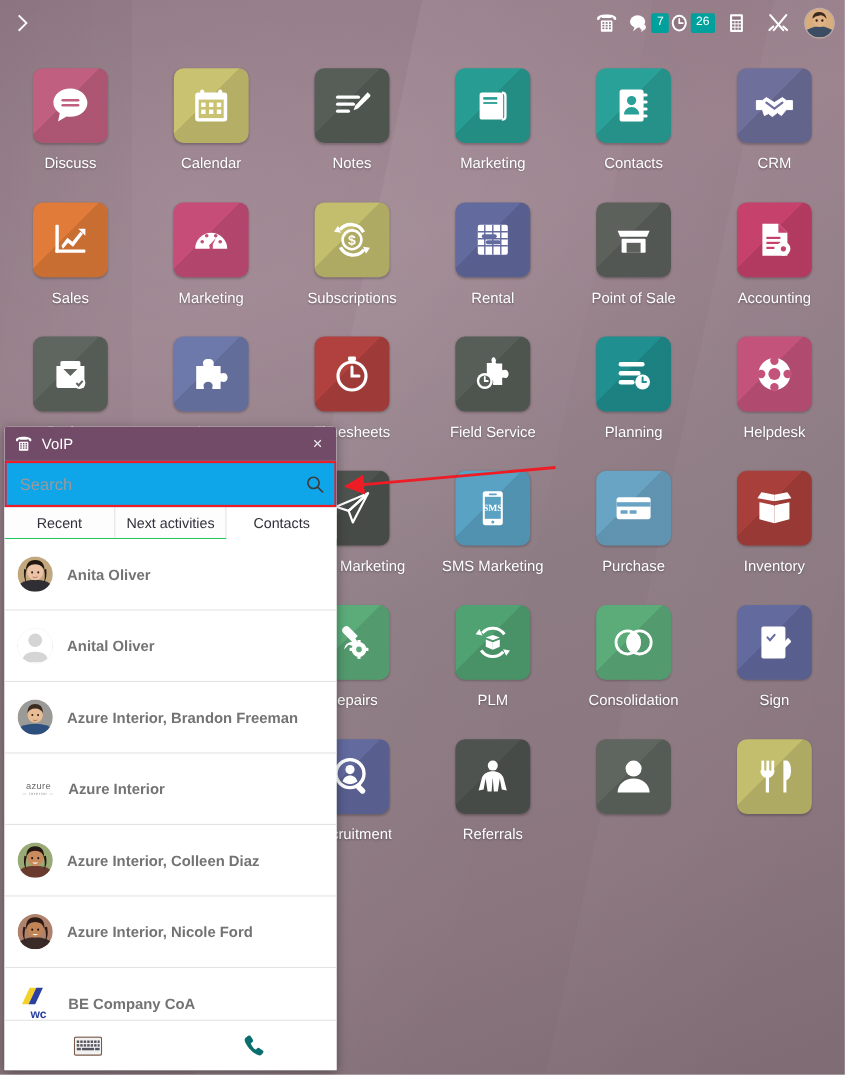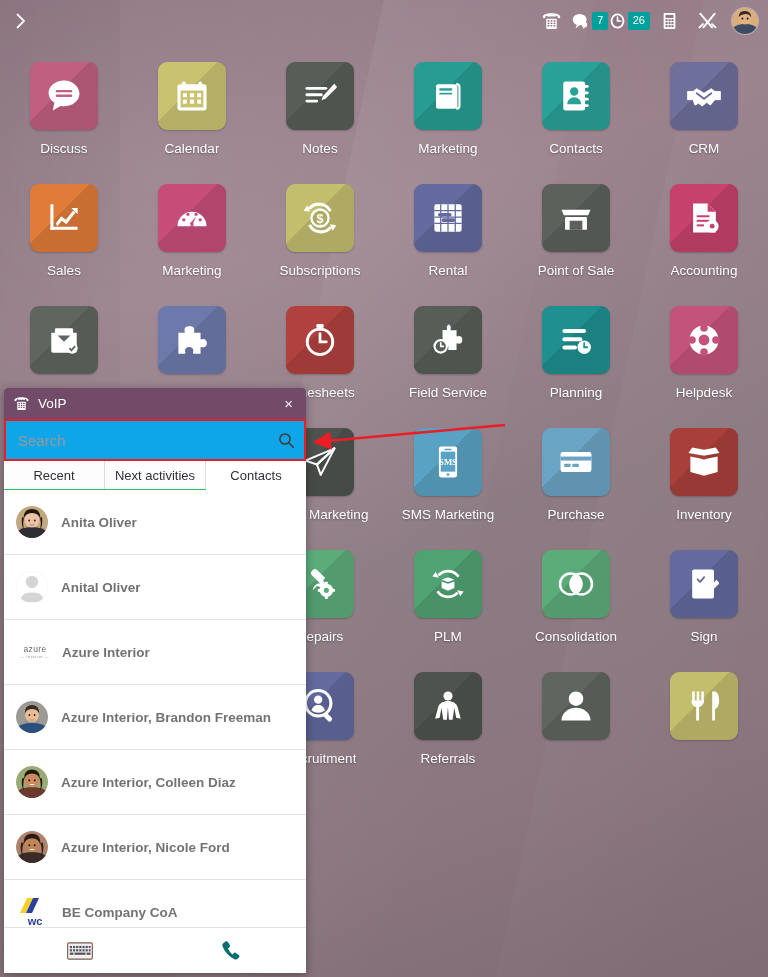--- a/index.html
+++ b/index.html
@@ -805,41 +805,41 @@
         <div class="c-avatar">
           <svg width="32" height="32" viewBox="0 0 32 32">
             <rect width="32" height="32" fill="#ffffff"></rect>
             <circle cx="16" cy="11" r="6.2" fill="#d5d5d5"></circle>
             <path d="M4.4 31q0-9.4 11.6-9.4T27.6 31z" fill="#d5d5d5"></path>
           </svg>
         </div>
         <div class="c-name">Anital Oliver</div>
       </div>
       <div class="contact-row">
-        <div class="c-avatar square">
-          <svg width="38" height="26" viewBox="0 0 54 26">
-            <text x="27" y="13" text-anchor="middle" font-family="Liberation Sans" font-size="12" fill="#6b6b6b" letter-spacing="0.5">azure</text>
-            <text x="27" y="21.5" text-anchor="middle" font-family="Liberation Sans" font-size="5.2" fill="#8a8a8a" letter-spacing="1">— interior —</text>
-          </svg>
-        </div>
-        <div class="c-name">Azure Interior</div>
-      </div>
-      <div class="contact-row">
         <div class="c-avatar">
           <svg width="32" height="32" viewBox="0 0 32 32">
             <circle cx="16" cy="16" r="16" fill="#9b9a96"></circle>
             <path d="M0 32v-4.4q4-5.6 16-5.6t16 5.6V32z" fill="#2d4f7e"></path>
             <circle cx="16" cy="14" r="7" fill="#e8bd96"></circle>
             <path d="M8.8 12.4Q9 4 16 4t7.2 8.4Q21 8 16 8t-7.2 4.4z" fill="#3a2b20"></path>
             <ellipse cx="13.4" cy="14" rx=".9" ry="1" fill="#2a1c16"></ellipse>
             <ellipse cx="18.6" cy="14" rx=".9" ry="1" fill="#2a1c16"></ellipse>
             <path d="M14 18.6q2 1.3 4 0" stroke="#b07a62" stroke-width=".9" fill="none"></path>
           </svg>
         </div>
         <div class="c-name">Azure Interior, Brandon Freeman</div>
+      </div>
+      <div class="contact-row">
+        <div class="c-avatar square">
+          <svg width="38" height="26" viewBox="0 0 54 26">
+            <text x="27" y="13" text-anchor="middle" font-family="Liberation Sans" font-size="12" fill="#6b6b6b" letter-spacing="0.5">azure</text>
+            <text x="27" y="21.5" text-anchor="middle" font-family="Liberation Sans" font-size="5.2" fill="#8a8a8a" letter-spacing="1">— interior —</text>
+          </svg>
+        </div>
+        <div class="c-name">Azure Interior</div>
       </div>
       <div class="contact-row">
         <div class="c-avatar">
           <svg width="32" height="32" viewBox="0 0 32 32">
             <circle cx="16" cy="16" r="16" fill="#9aaa74"></circle>
             <path d="M0 32v-5q4-6 16-6t16 6v5z" fill="#6a3a2e"></path>
             <circle cx="16" cy="14.2" r="7.2" fill="#c98b5e"></circle>
             <path d="M8 14Q7.4 3.4 16 3.4T24 14q-1.2-6.6-8-6.6T8 14z" fill="#241610"></path>
             <path d="M8.2 12.6q-1.8 8 0 12-3.6-4-2-12.6z" fill="#241610"></path>
             <path d="M23.8 12.6q1.8 8 0 12 3.6-4 2-12.6z" fill="#241610"></path>

